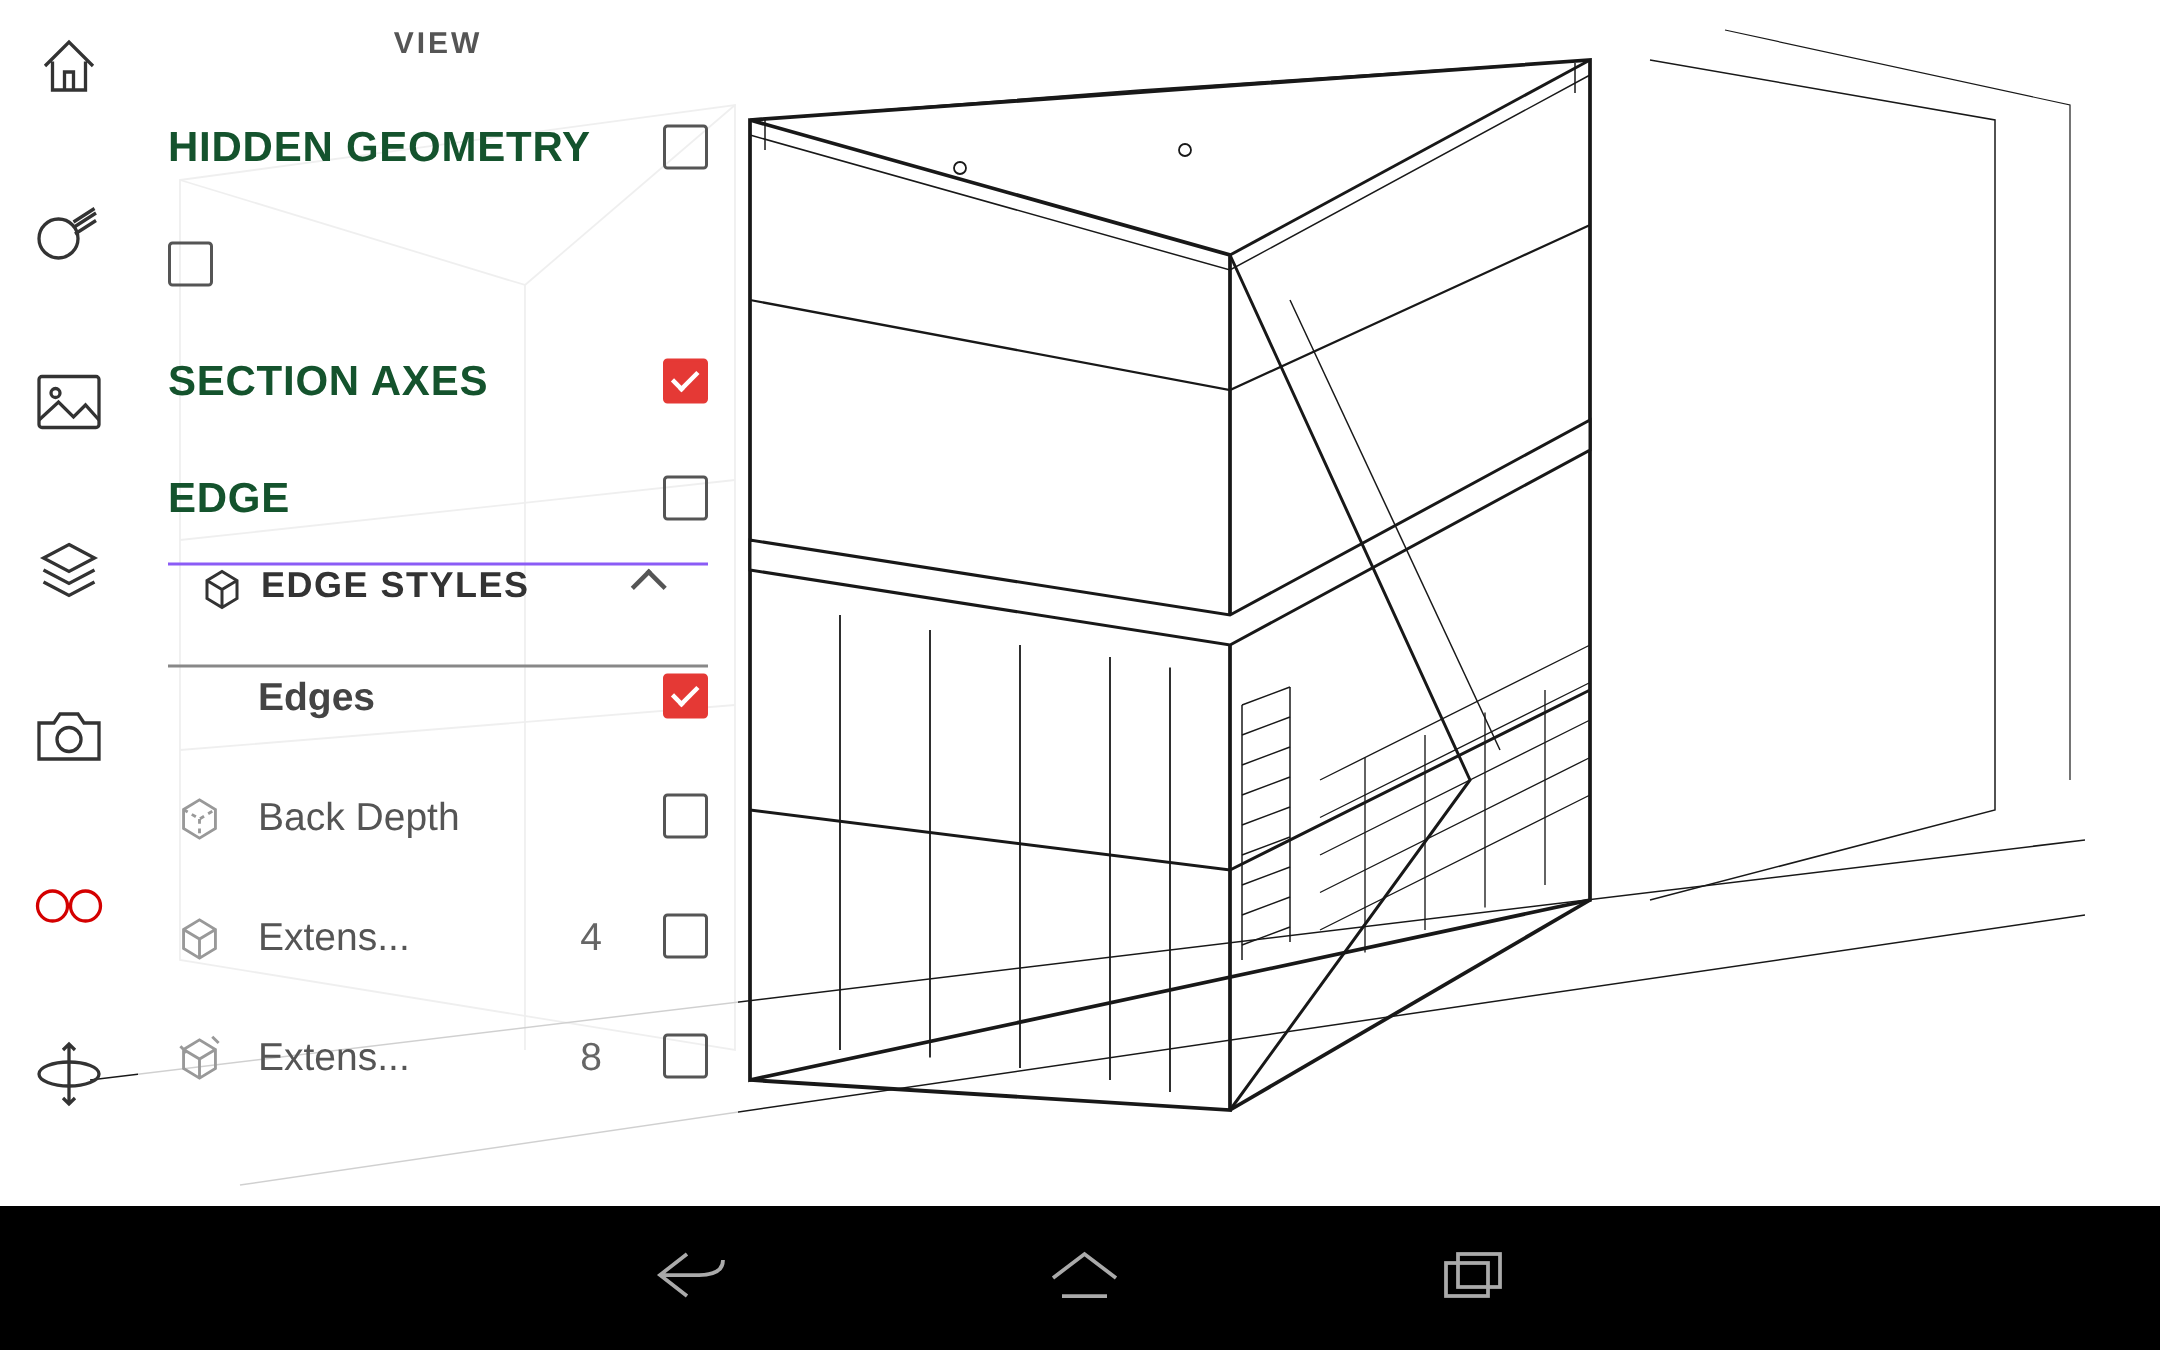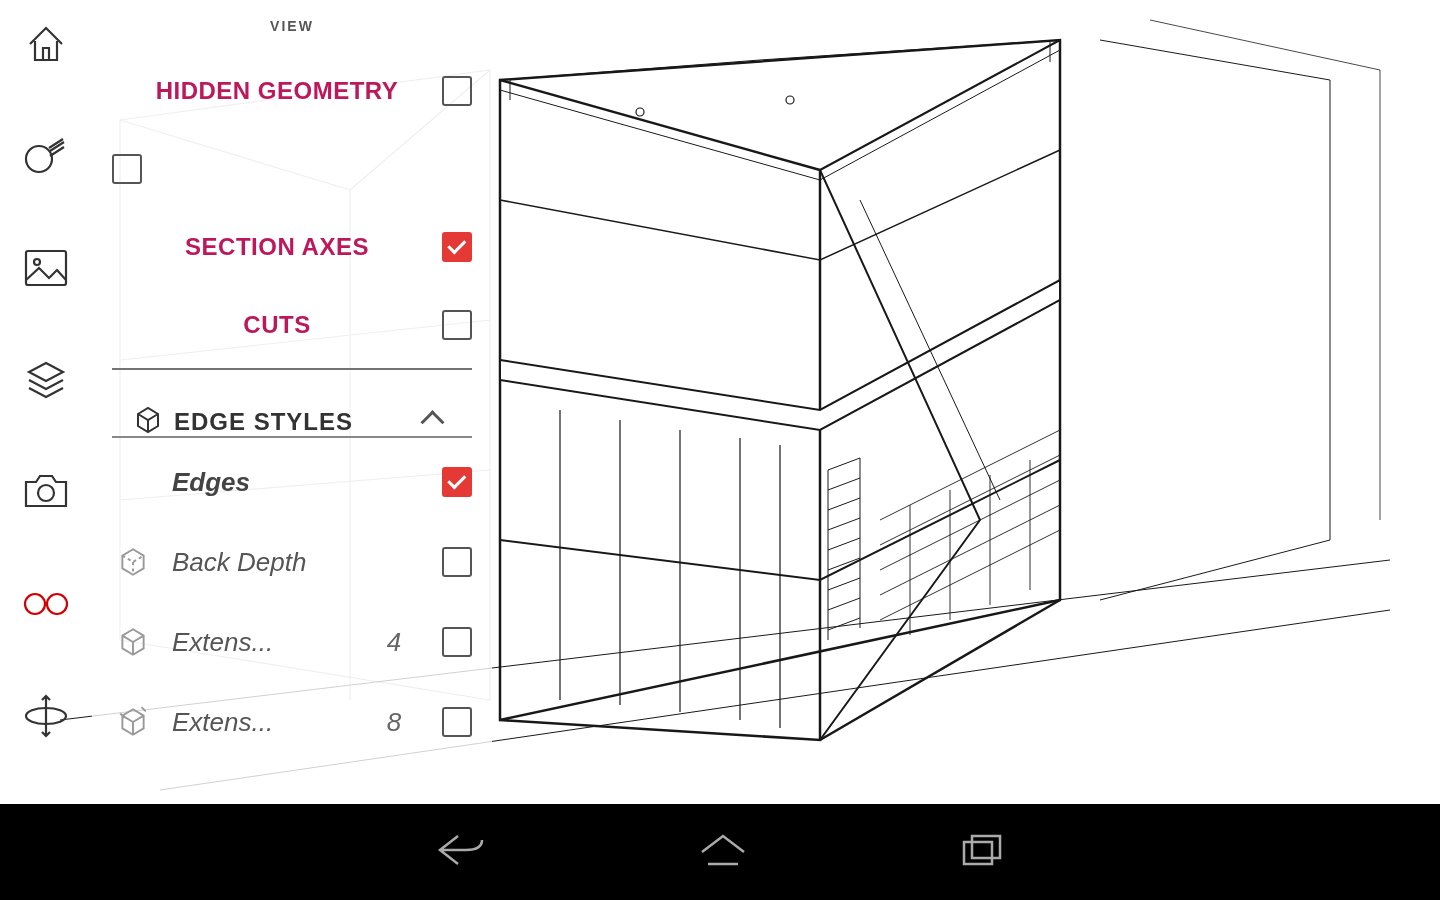--- a/index.html
+++ b/index.html
@@ -7,33 +7,33 @@
   
   #canvas{position:absolute;left:0;top:0;width:100%;height:804px;}
   #canvas svg{width:100%;height:100%;}
   
   #toolbar{position:absolute;left:0;top:0;width:92px;height:804px;display:flex;flex-direction:column;align-items:center;padding-top:16px;gap:56px;z-index:5;}
   .tbtn{width:56px;height:56px;display:flex;align-items:center;justify-content:center;cursor:pointer;}
   .tbtn svg{stroke:#333;fill:none;stroke-width:2.2;}
   .tbtn.active svg{stroke:#d40000;}
   
   #panel{position:absolute;left:92px;top:0;width:400px;height:804px;background:rgba(255,255,255,0.8);z-index:4;padding:4px 0 0 0;box-sizing:border-box;overflow:hidden;}
-  #panel-title{text-align:center;font-weight:700;letter-spacing:2px;font-size:14px;color:#555;margin:14px 0 18px 0;}
+  #panel-title{text-align:center;font-weight:700;letter-spacing:2px;font-size:20px;color:#555;margin:14px 0 18px 0;}
   .row{display:flex;align-items:center;padding:0 20px;height:78px;}
-  .row .label{flex:1;font-weight:700;font-size:24px;letter-spacing:0.5px;color:#be185d;text-align:center;}
+  .row .label{flex:1;font-weight:700;font-size:28px;letter-spacing:0.5px;color:#14532d;}
   .chk{width:26px;height:26px;border:2.5px solid #555;border-radius:3px;display:flex;align-items:center;justify-content:center;cursor:pointer;}
   .chk.checked{background:#e53935;border-color:#e53935;}
   .chk.checked::after{content:"";width:14px;height:7px;border-left:3px solid #fff;border-bottom:3px solid #fff;transform:rotate(-45deg) translate(1px,-2px);}
-  .sect{display:flex;align-items:flex-end;padding:0 20px;height:66px;border-top:2px solid #737373;border-bottom:2px solid #888;margin:4px 20px;}
+  .sect{display:flex;align-items:flex-start;padding:0 20px;height:66px;border-top:2px solid #8b5cf6;border-bottom:2px solid #888;margin:4px 20px;}
   .sect .ico{width:42px;display:flex;align-items:center;}
   .sect .ico svg{stroke:#333;fill:none;stroke-width:2;}
   .sect .slabel{flex:1;font-weight:700;font-size:24px;letter-spacing:1px;}
   .sect .chev{width:28px;height:28px;}
   .sect .chev::before{content:"";display:block;width:14px;height:14px;border-left:3px solid #555;border-top:3px solid #555;transform:rotate(45deg) translate(4px,4px);}
-  .subrow{display:flex;align-items:center;padding:0 20px 0 24px;height:80px;font-style:italic;}
+  .subrow{display:flex;align-items:flex-start;padding:0 20px 0 24px;height:80px;}
   .subrow .ico{width:56px;display:flex;align-items:center;}
   .subrow .ico svg{stroke:#999;fill:none;stroke-width:1.8;}
   .subrow .label{flex:1;font-size:26px;color:#555;font-weight:500;}
   .subrow.first .label{font-weight:700;color:#444;}
   .subrow .val{width:36px;font-size:26px;color:#666;text-align:center;margin-right:30px;}
   
   #navbar{position:absolute;left:0;bottom:0;width:100%;height:96px;background:#000;display:flex;align-items:center;justify-content:center;gap:210px;}
   #navbar svg{stroke:#aaa;fill:none;stroke-width:2.5;}
 </style>
 </head>
@@ -144,21 +144,21 @@
     <span class="chk"></span>
   </div>
   <div class="row">
     <span class="chk"></span>
   </div>
   <div class="row">
     <span class="label">SECTION AXES</span>
     <span class="chk checked"></span>
   </div>
   <div class="row">
-    <span class="label">CUTS</span>
+    <span class="label">EDGE</span>
     <span class="chk"></span>
   </div>
 
   <div class="sect">
     <span class="ico">
       <svg width="32" height="32" viewBox="0 0 32 32">
             <path d="M6 10 L16 4 L26 10 L26 22 L16 28 L6 22 Z M6 10 L16 16 L26 10 M16 16 V28"></path>
           </svg>
     </span>
     <span class="slabel">EDGE STYLES</span>

